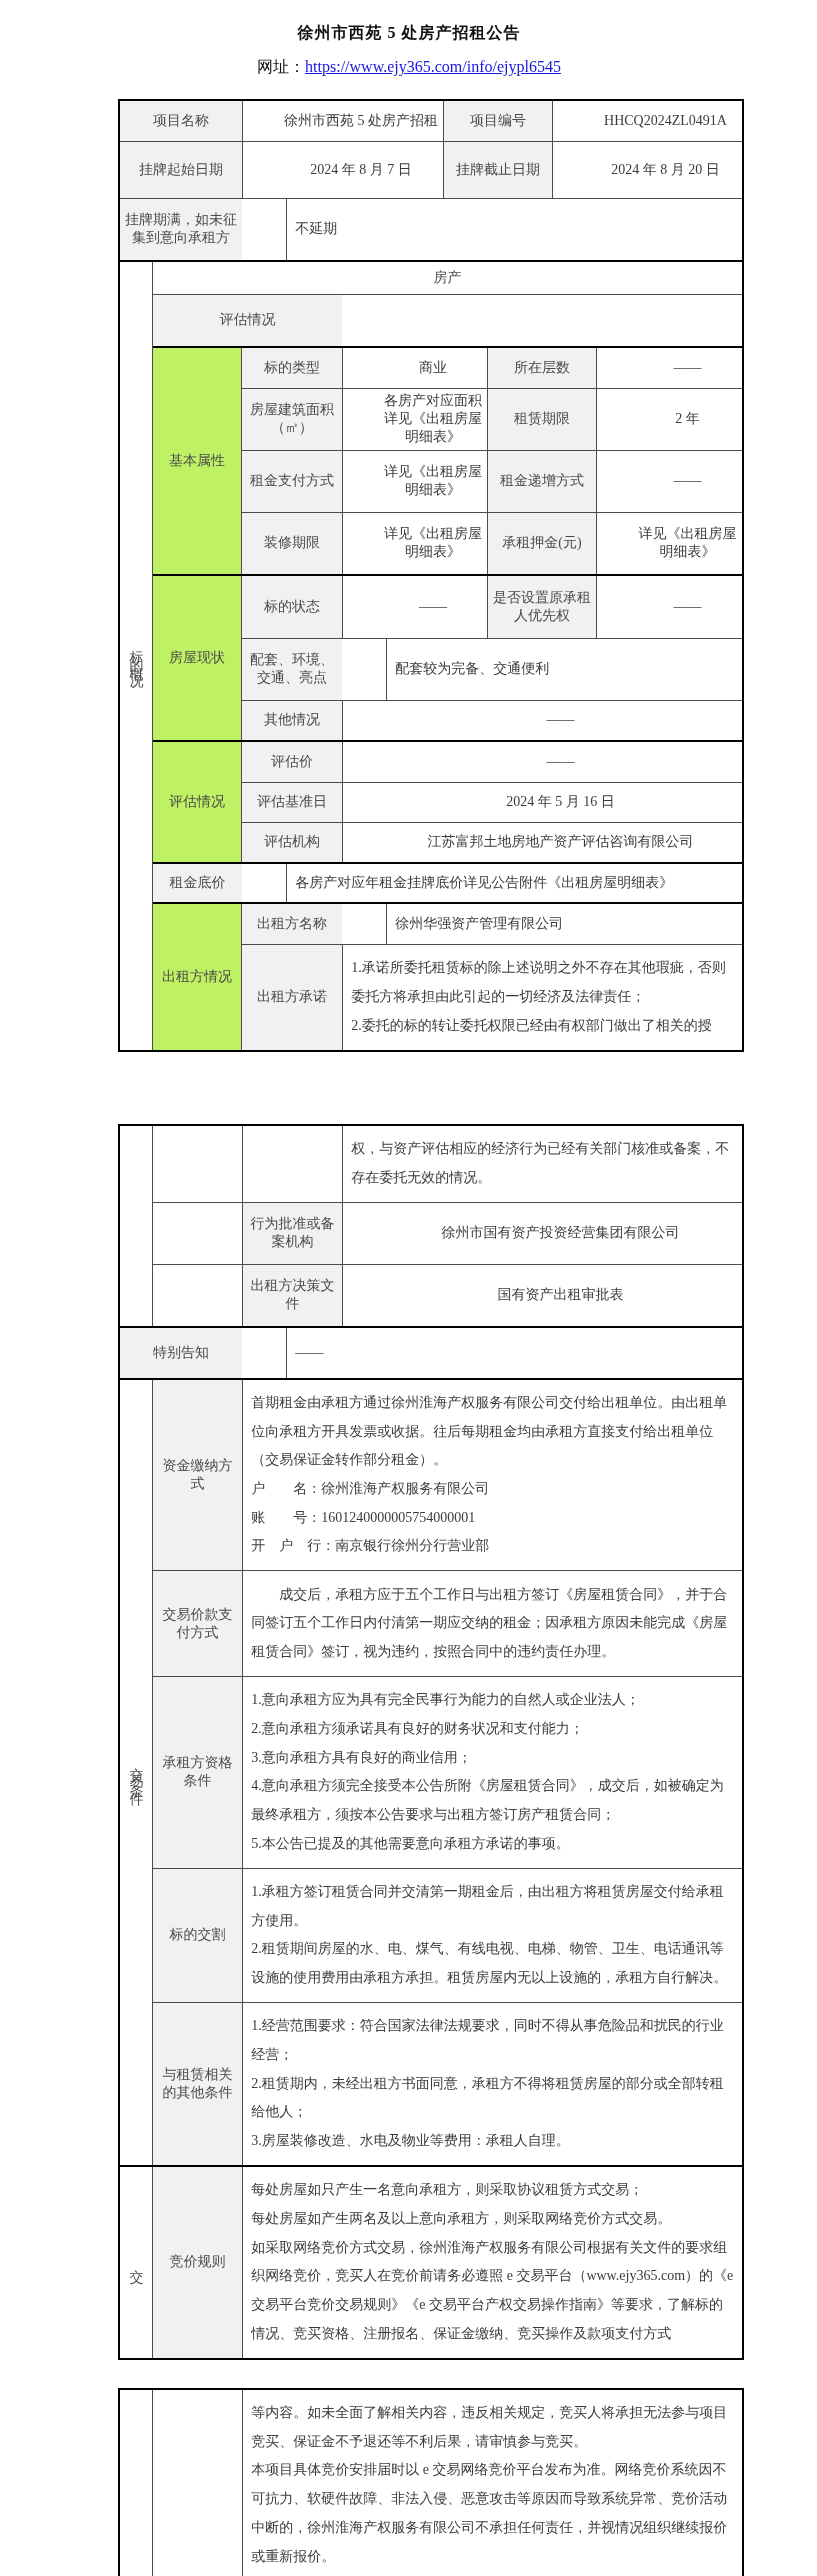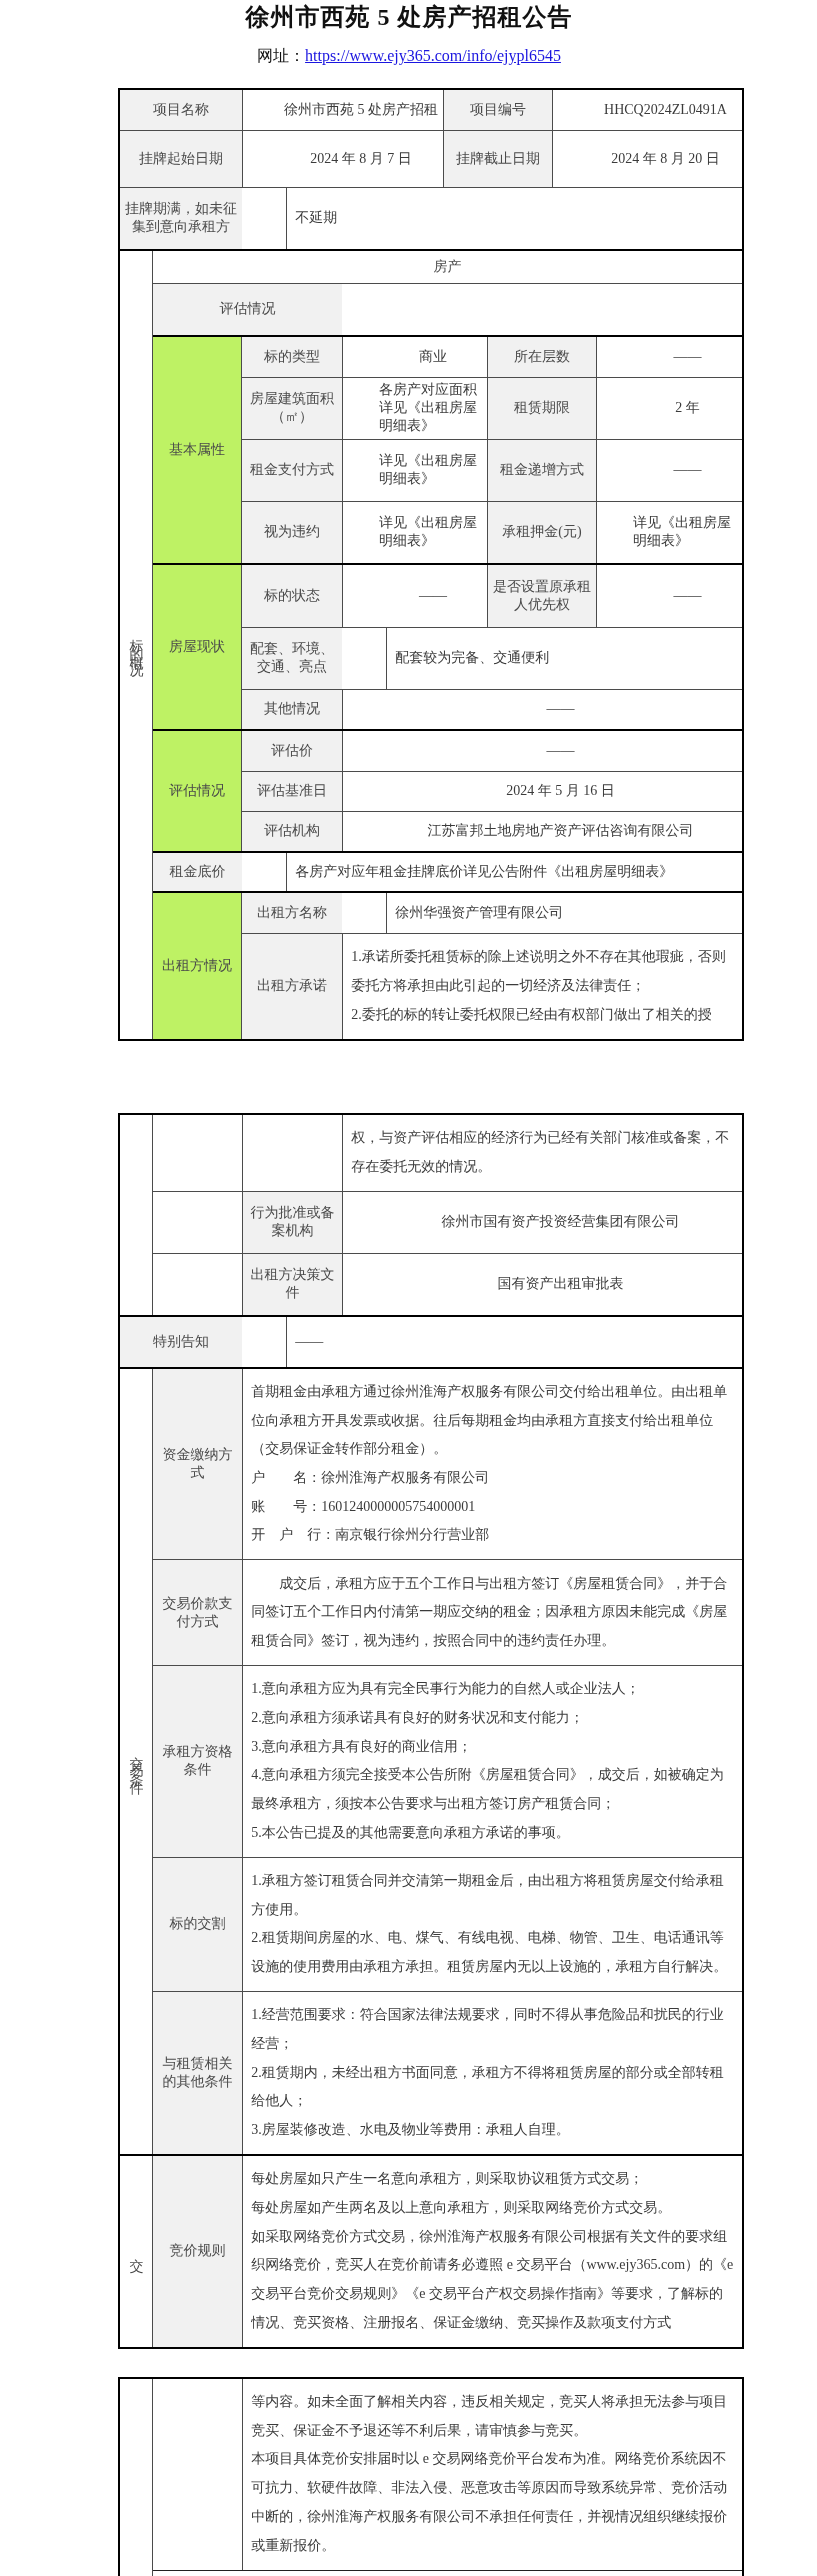--- a/index.html
+++ b/index.html
@@ -5,22 +5,22 @@
   * { box-sizing: border-box; margin: 0; padding: 0; }
   body {
     width: 818px;
     background: #ffffff;
     color: #3b3b3b;
     font-family: "Liberation Serif", "DejaVu Serif", serif;
     font-size: 14px;
   }
   .doc-header { text-align: center; }
   .doc-title {
-    margin-top: 1px;
-    font-size: 24px;
+    margin-top: 23px;
+    font-size: 16px;
     font-weight: bold;
     color: #111;
     letter-spacing: 1px;
   }
   .doc-url {
     margin: 13.4px 0 0 0;
     font-size: 16px;
     color: #111;
   }
   .doc-url a {
@@ -72,21 +72,21 @@
 
   .cell { display: flex; align-items: center; min-height: 36px; }
   .row > .cell + .cell { border-left: 0.5px solid #4b4b4b; }
   .lbl {
     background: #f1f1f1;
     justify-content: center; text-align: center;
     padding: 5.2px 4.1px; color: #4a4a4a;
   }
   .empty { background: #fff; }
   .val { background: #fff; }
-  .c { justify-content: center; text-align: left; padding-left: 36px; }
+  .c { justify-content: center; text-align: center; padding-left: 36px; }
   .l { justify-content: flex-start; text-align: left; padding-left: 8.2px; padding-right: 7.2px; margin-left: 44px; }
   .para {
     display: block;
     padding: 9.3px 8.2px;
     line-height: 2.05;
     white-space: pre-wrap;
     text-align: left;
   }
   .ind { text-indent: 2em; } .w172{width:89px;flex:0 0 89px;}
   .w195{width:100px;flex:0 0 100px;} .w212{width:109px;flex:0 0 109px;}
@@ -157,21 +157,21 @@
               <div class="cell lbl w212">租赁期限</div>
               <div class="cell val c fill">2 年</div>
             </div>
             <div class="row h120">
               <div class="cell lbl w195">租金支付方式</div>
               <div class="cell val c w282">详见《出租房屋明细表》</div>
               <div class="cell lbl w212">租金递增方式</div>
               <div class="cell val c fill">——</div>
             </div>
             <div class="row h120">
-              <div class="cell lbl w195">视为违约</div>
+              <div class="cell lbl w195">装修期限</div>
               <div class="cell val c w282">详见《出租房屋明细表》</div>
               <div class="cell lbl w212">承租押金(元)</div>
               <div class="cell val c fill">详见《出租房屋明细表》</div>
             </div>
           </div>
         </div>
 
         <div class="grp t3">
           <div class="glabel">房屋现状</div>
           <div class="grows">

